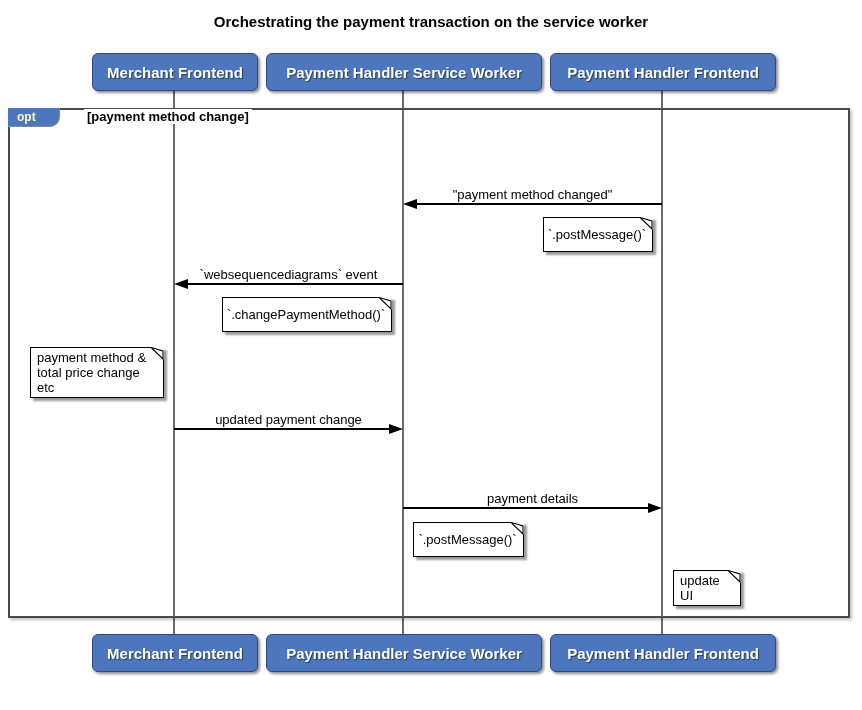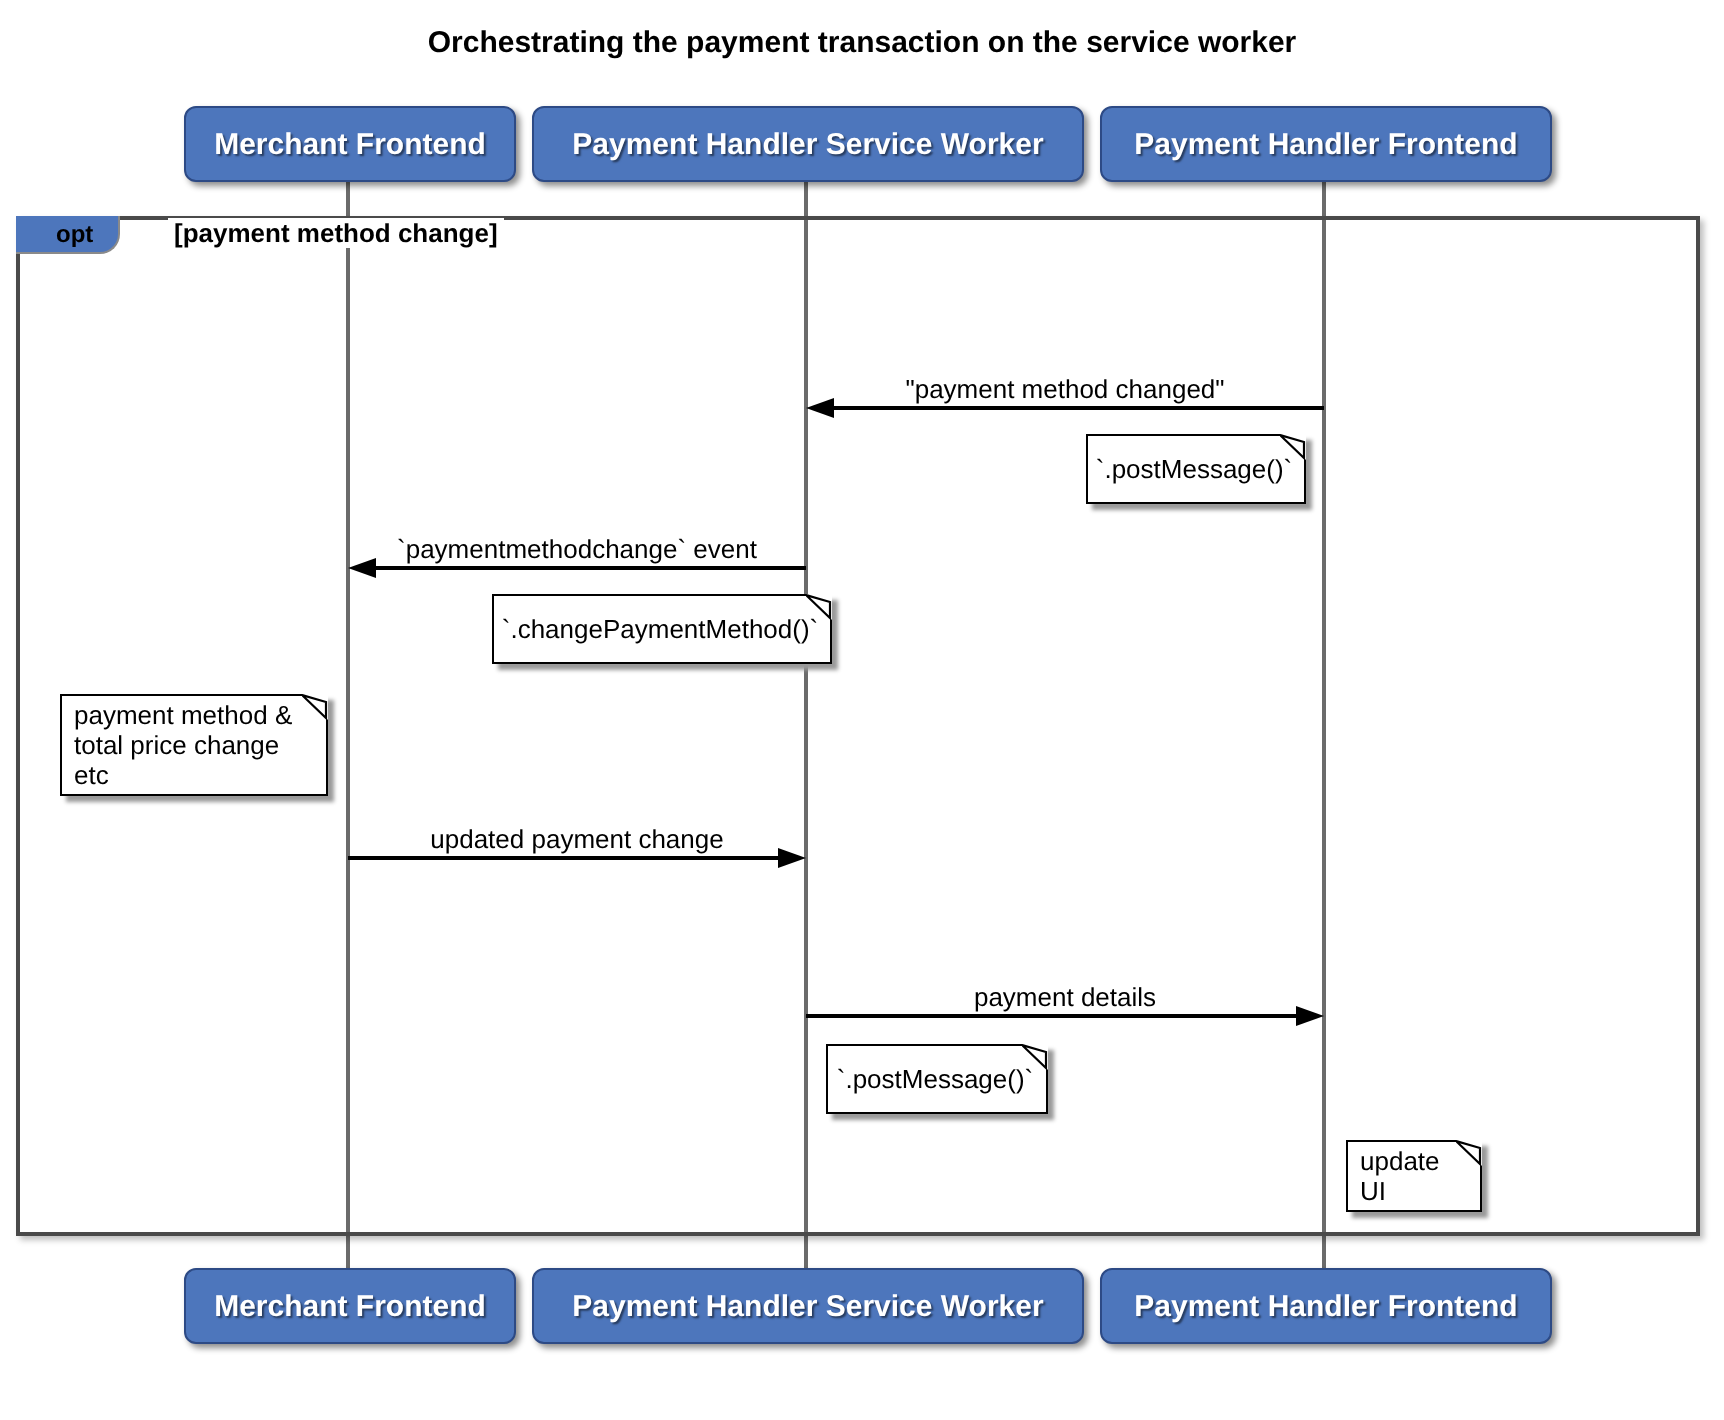--- a/index.html
+++ b/index.html
@@ -24,22 +24,22 @@
   .row-top { top:53px; } .row-bottom { top:634px; }
   .a1 { left:92px;  width:166px; }
   .a2 { left:266px; width:276px; }
   .a3 { left:550px; width:226px; }
   .frame {
     position:absolute; left:8px; top:108px; width:842px; height:510px;
     border:2px solid #4a4a4a; box-shadow:2px 2px 3px rgba(0,0,0,0.25); z-index:2;
   }
   .opt-tab {
     position:absolute; left:8px; top:108px; width:52px; height:19px;
-    background:#4d76bc; color:#000000; font-size:12px; font-weight:bold;
-    padding-left:20px; line-height:18px;
+    background:#4d76bc; color:#fef9c3; font-size:12px; font-weight:bold;
+    padding-left:9px; line-height:18px;
     border-right:1px solid #8a8a8a; border-bottom:1px solid #8a8a8a;
     border-bottom-right-radius:10px; z-index:5;
   }
   .guard {
     position:absolute; left:84px; top:109px; font-size:13px; font-weight:bold; z-index:5;
     background:#fff; padding:0 3px;
   }
   .msg-label {
     position:absolute; font-size:13px; text-align:center; height:16px; z-index:6;
   }
@@ -56,21 +56,21 @@
   }
   .note {
     position:absolute; background:#fff; border:1px solid #000;
     box-shadow:3px 3px 2px #9a9a9a; z-index:7;
     display:flex; align-items:center; justify-content:center;
     font-size:13px; padding:2px 8px 2px 6px; white-space:pre-line; text-align:left;
   }
   .note .fold { position:absolute; top:-1px; right:-1px; }
   .n1 { left:673px; top:139px; width:160px; height:36px; }
   .n2 { left:543px; top:217px; width:110px; height:35px; }
-  .n3 { left:222px; top:297px; width:170px; height:35px;margin-left:24px; }
+  .n3 { left:222px; top:297px; width:170px; height:35px; }
   .n4 { left:30px;  top:347px; width:134px; height:51px; justify-content:flex-start;align-items:flex-end; }
   .n5 { left:185px; top:443px; width:102px; height:34px; }
   .n6 { left:413px; top:522px; width:111px; height:35px; }
   .n7 { left:673px; top:570px; width:68px;  height:36px; padding:12px 6px; }
   .footer {
     position:absolute; top:684px; right:8px; font-size:14px; text-align:right;
   }
 </style>
 </head>
 <body>
@@ -103,21 +103,21 @@
   <div class="head-left" style="left:403px; top:199px;"></div>
 
   <div class="note n2">
     <svg class="fold" width="13" height="13" viewBox="0 0 13 13">
       <polygon points="0,0 13,0 13,13" fill="#ffffff"></polygon>
       <polygon points="0,0.5 12,12 12,4" fill="#ffffff" stroke="#000" stroke-width="1.1"></polygon>
     </svg>
     <span>`.postMessage()`</span>
   </div>
 
-  <div class="msg-label" style="left:174px; top:267px; width:229px;">`paymentmethodchange` event</div>
+  <div class="msg-label" style="left:174px; top:267px; width:229px;">`websequencediagrams` event</div>
   <div class="msg-line" style="left:187px; top:283px; width:216px;"></div>
   <div class="head-left" style="left:174px; top:279px;"></div>
 
   <div class="note n3">
     <svg class="fold" width="13" height="13" viewBox="0 0 13 13">
       <polygon points="0,0 13,0 13,13" fill="#ffffff"></polygon>
       <polygon points="0,0.5 12,12 12,4" fill="#ffffff" stroke="#000" stroke-width="1.1"></polygon>
     </svg>
     <span>`.changePaymentMethod()`</span>
   </div>

